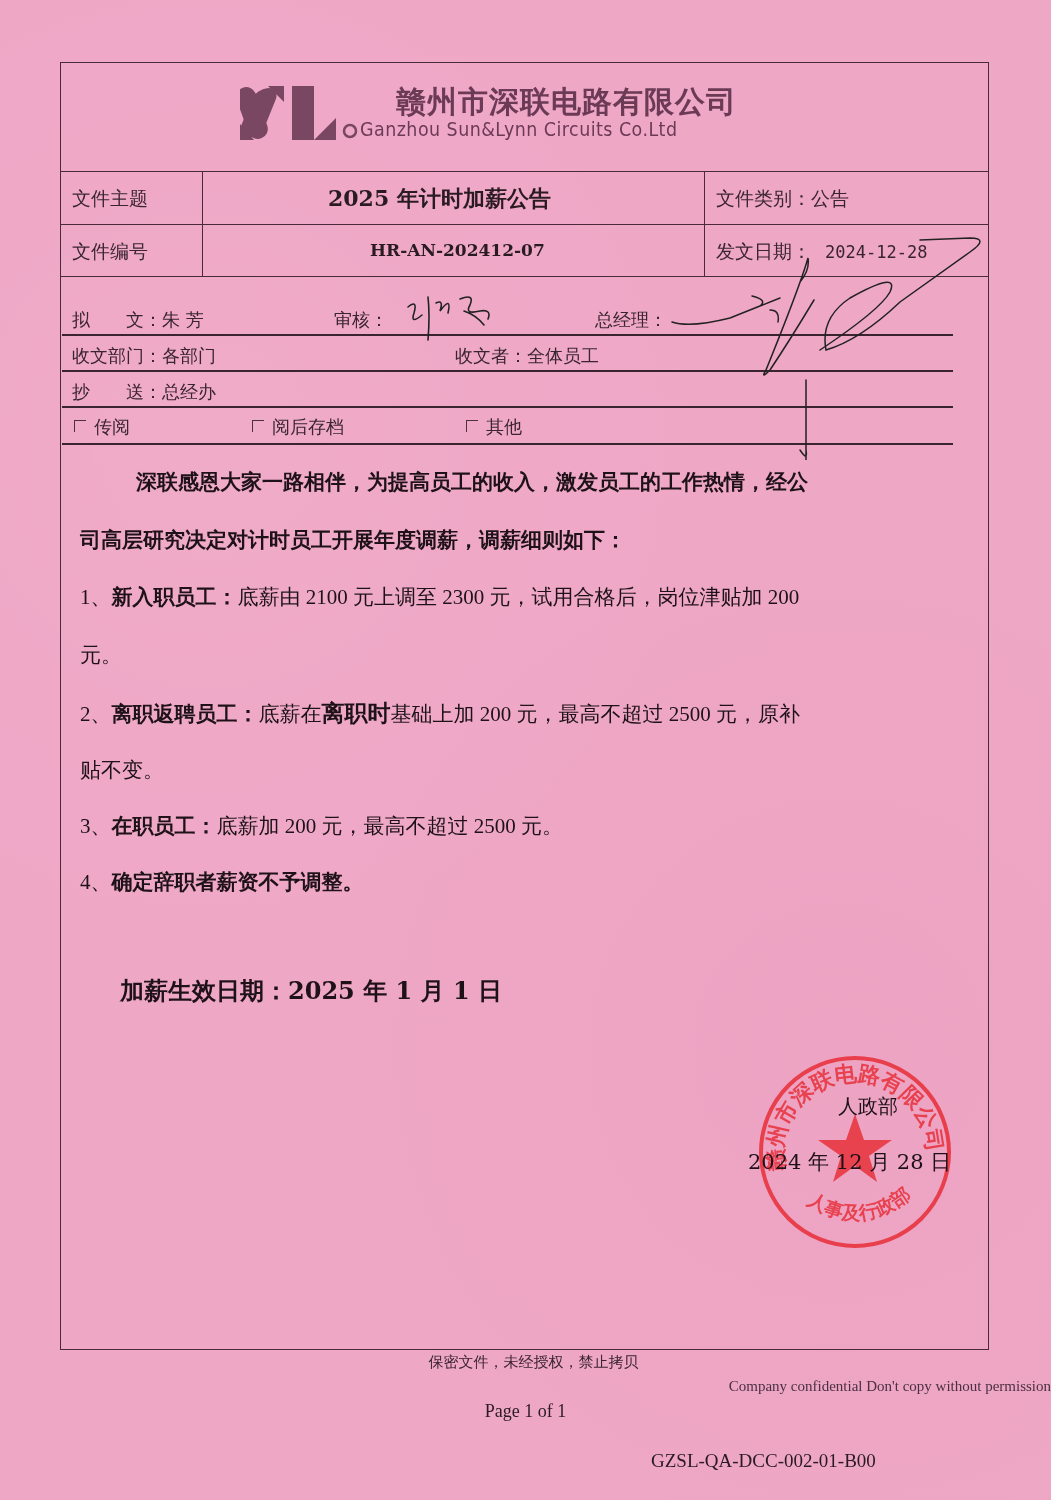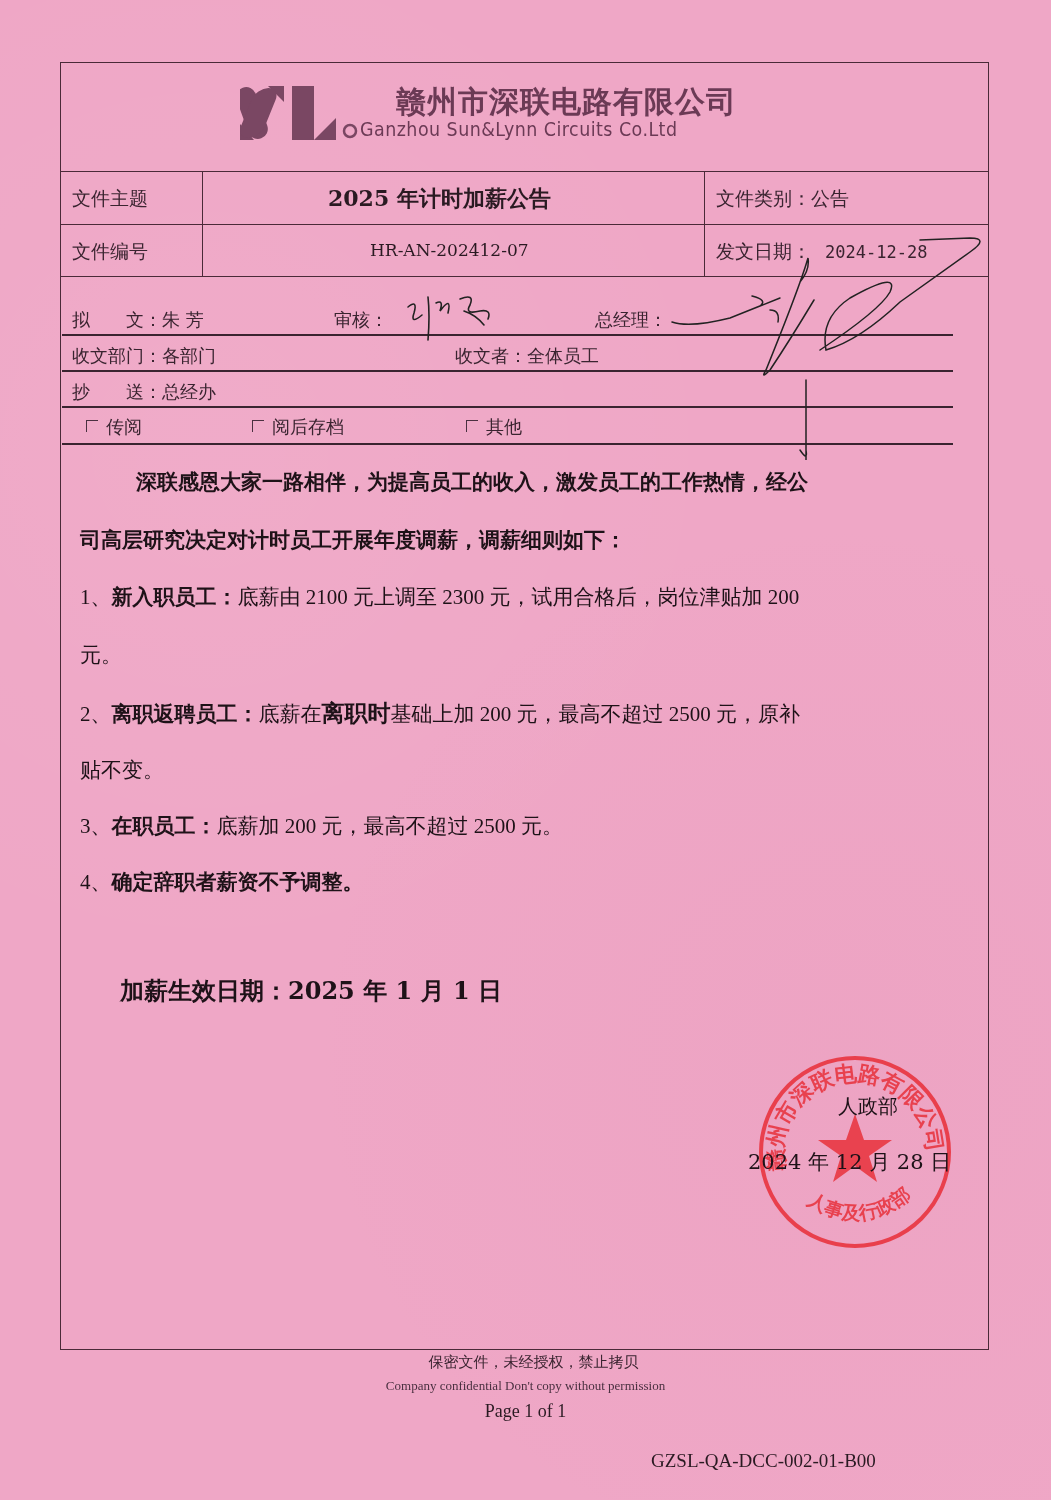--- a/index.html
+++ b/index.html
@@ -39,21 +39,21 @@
     }
     .company-en {
       position: absolute; left: 360px; top: 118px;
       font-family: "DejaVu Sans", "Liberation Sans", sans-serif;
       font-size: 19px; color: #6b3a55; letter-spacing: 0.5px;
       transform: scaleX(0.92); transform-origin: left center;
     }
 
     .cell-text { position: absolute; font-size: 19px; color: #3a2430; white-space: nowrap; }
     .title-text { position: absolute; font-size: 22px; font-weight: bold; color: #2a1a22; white-space: nowrap; }
-    .code-text { position: absolute; font-size: 17px; font-weight: normal; color: #2a1a22; white-space: nowrap; }
+    .code-text { position: absolute; font-size: 17px; font-weight: bold; color: #2a1a22; white-space: nowrap; }
     .mono-val { font-family: "DejaVu Sans Mono", "Liberation Mono", monospace; font-size: 17px; }
 
     .ul { position: absolute; left: 62px; width: 891px; border-top: 2px solid #3a2430; }
     .dist-text { position: absolute; font-size: 18px; color: #3a2430; white-space: nowrap; }
 
     .chk {
       display: inline-block; width: 12px; height: 12px;
       border-top: 1.5px solid #4a3040; border-left: 1.5px solid #4a3040;
       margin-right: 8px; vertical-align: middle; position: relative; top: -2px;
     }
@@ -70,21 +70,21 @@
       white-space: nowrap;
     }
 
     .stamp {
       position: absolute; left: 755px; top: 1052px; width: 200px; height: 200px;
     }
     .dept { position: absolute; left: 838px; top: 1093px; font-size: 20px; color: #1e1218; white-space: nowrap; }
     .sign-date { position: absolute; left: 748px; top: 1148px; font-size: 21px; color: #1e1218; white-space: nowrap; }
 
     .footer-cn { position: absolute; left: 0; width: 1051px; top: 1353px; text-align: center; font-size: 15px; color: #3a2430; padding-left: 16px; }
-    .footer-en { position: absolute; left: 0; width: 1051px; top: 1378px; text-align: center; font-size: 13px; color: #4a3040; font-family: "Liberation Serif", serif; }
+    .footer-en { position: absolute; left: 0; width: 1051px; top: 1378px; text-align: right; font-size: 15px; color: #4a3040; font-family: "Liberation Serif", serif; }
     .footer-page { position: absolute; left: 0; width: 1051px; top: 1401px; text-align: center; font-size: 18px; color: #2a1a22; font-family: "Liberation Serif", serif; }
     .form-code { position: absolute; left: 651px; top: 1450px; font-size: 19px; color: #2a1a22; font-family: "Liberation Serif", serif; }
 
     .sig { position: absolute; pointer-events: none; }
   </style>
 </head>
 <body>
 
 <div class="page">
 
@@ -136,21 +136,21 @@
   <div class="dist-text" style="left:455px;top:344px;">
     <span>收文者：</span><span>全体员工</span>
   </div>
   <div class="ul" style="top:370px;"></div>
 
   <div class="dist-text" style="left:72px;top:380px;">
     <span>抄　　送：</span><span>总经办</span>
   </div>
   <div class="ul" style="top:406px;"></div>
 
-  <div class="dist-text" style="left:74px;top:415px;margin-left:12px;">
+  <div class="dist-text" style="left:74px;top:415px;">
     <span class="chk"></span><span>传阅</span>
   </div>
   <div class="dist-text" style="left:252px;top:415px;">
     <span class="chk"></span><span>阅后存档</span>
   </div>
   <div class="dist-text" style="left:466px;top:415px;">
     <span class="chk"></span><span>其他</span>
   </div>
   <div class="ul" style="top:443px;"></div>
 

